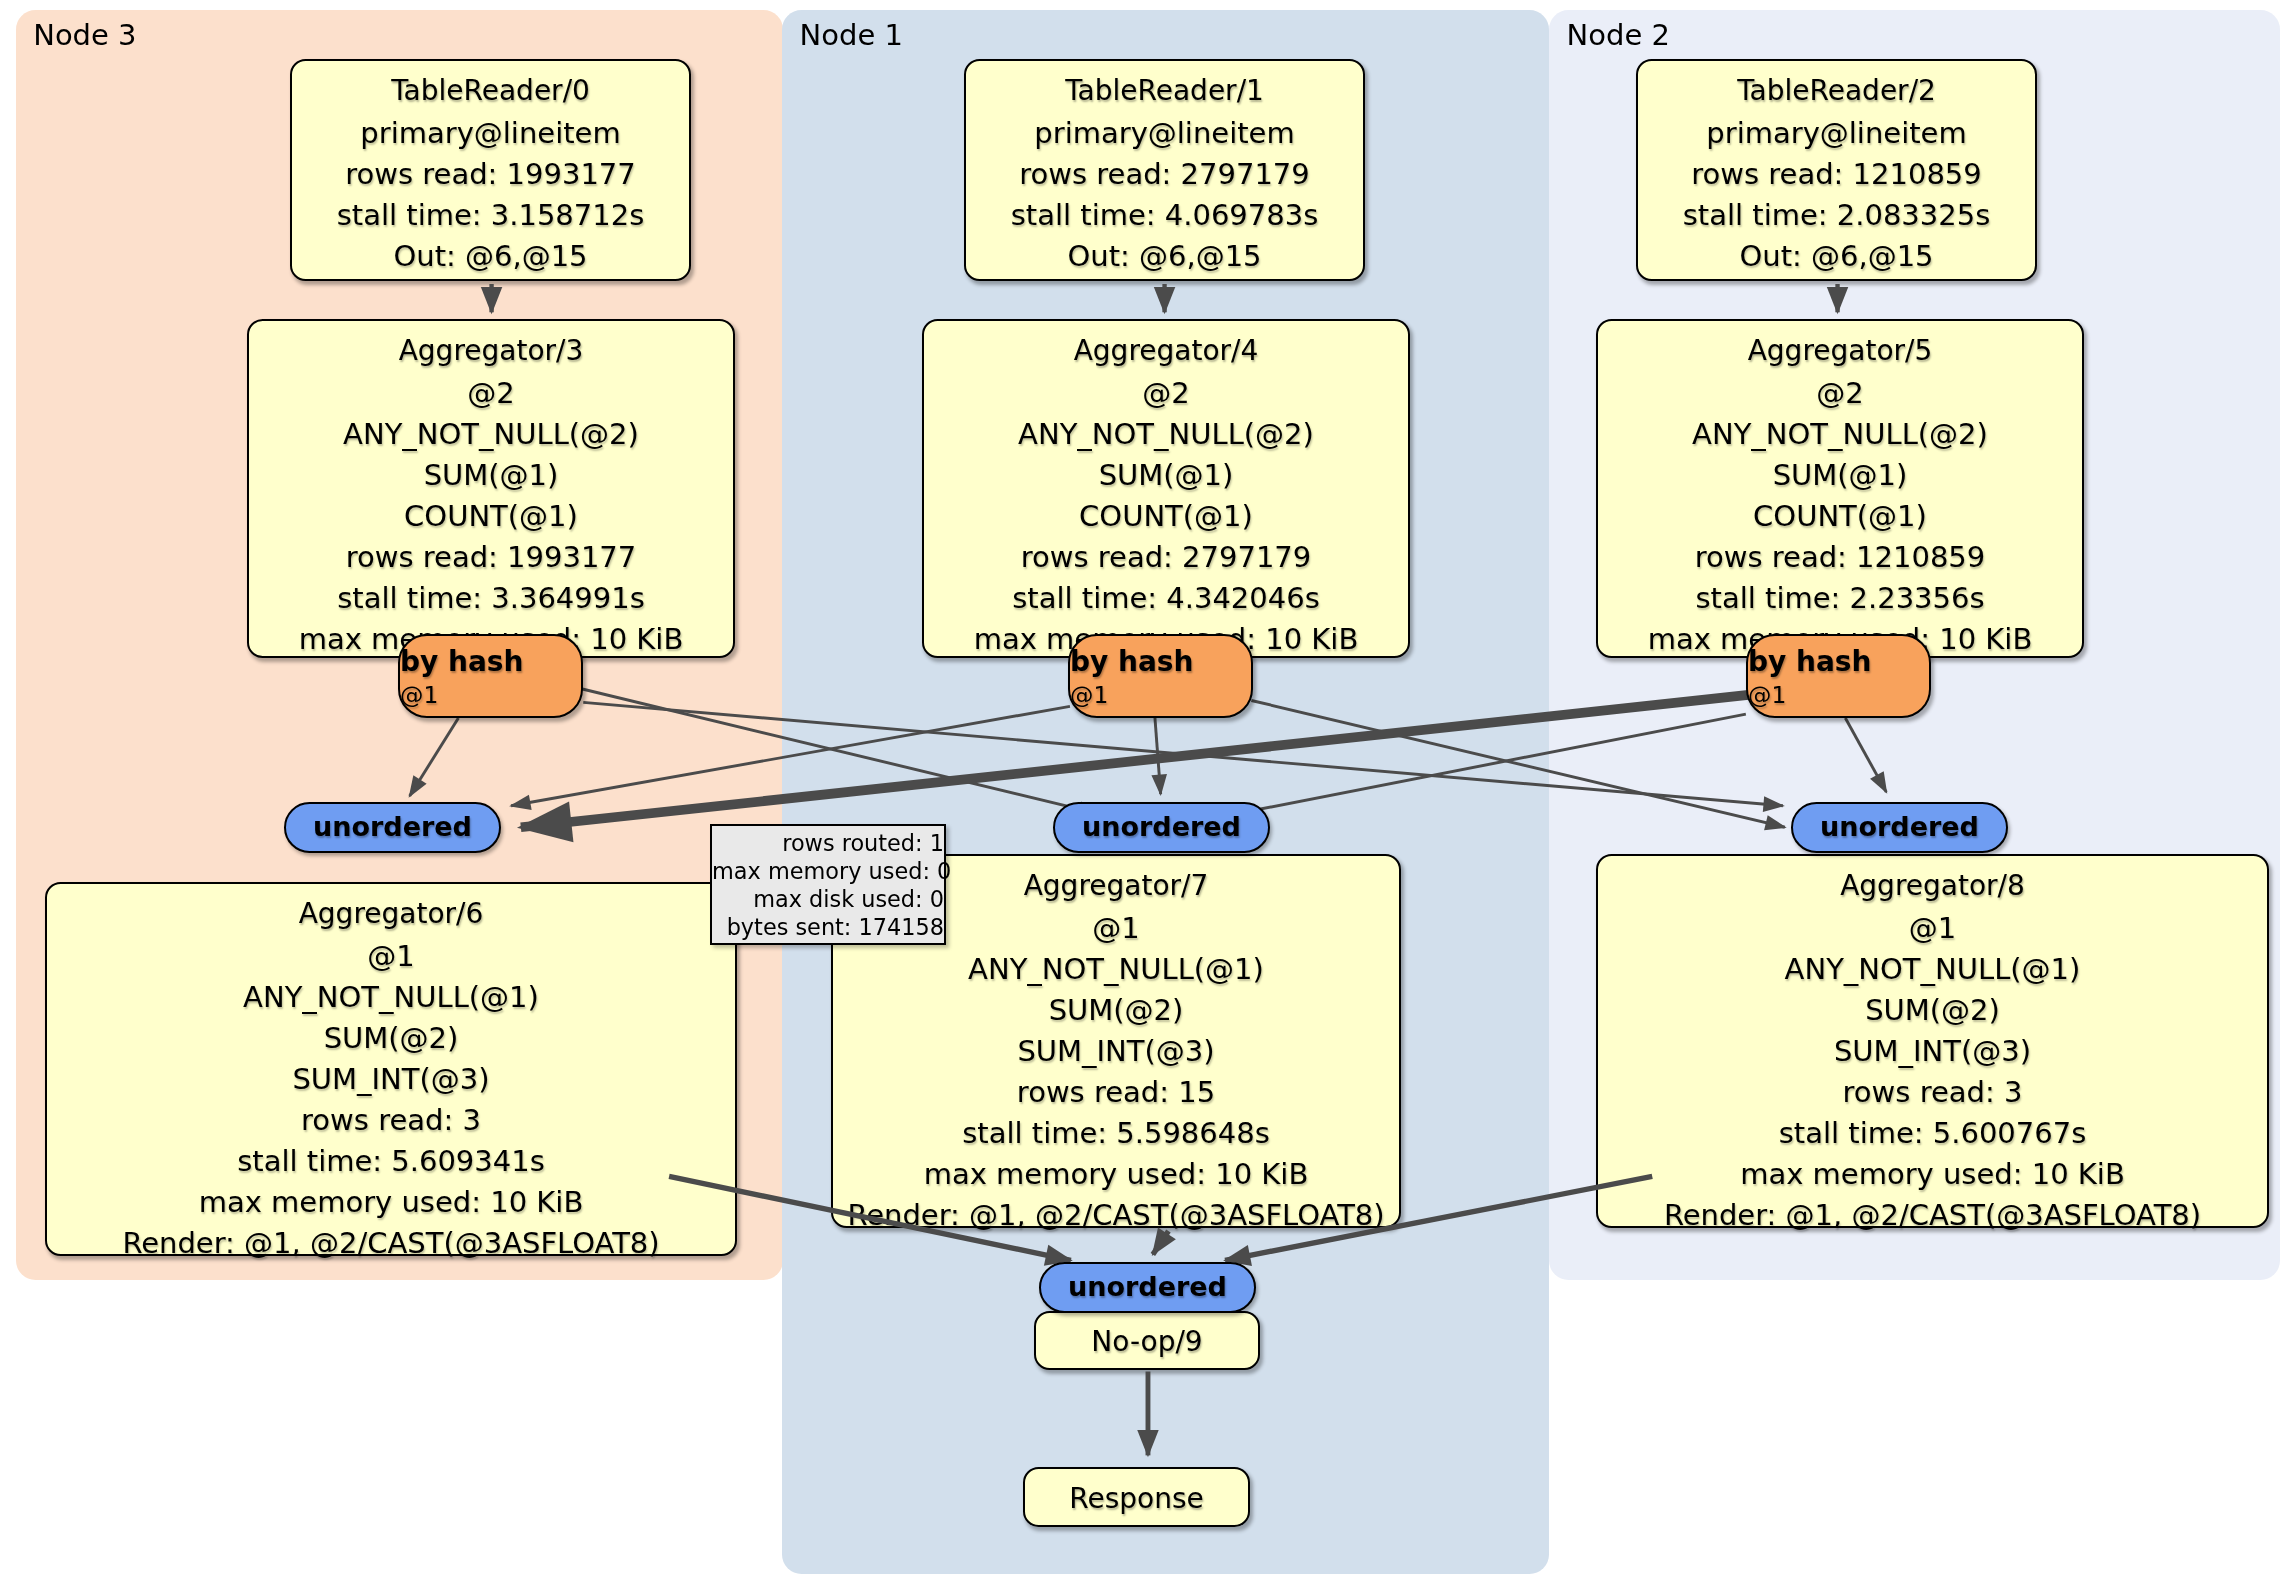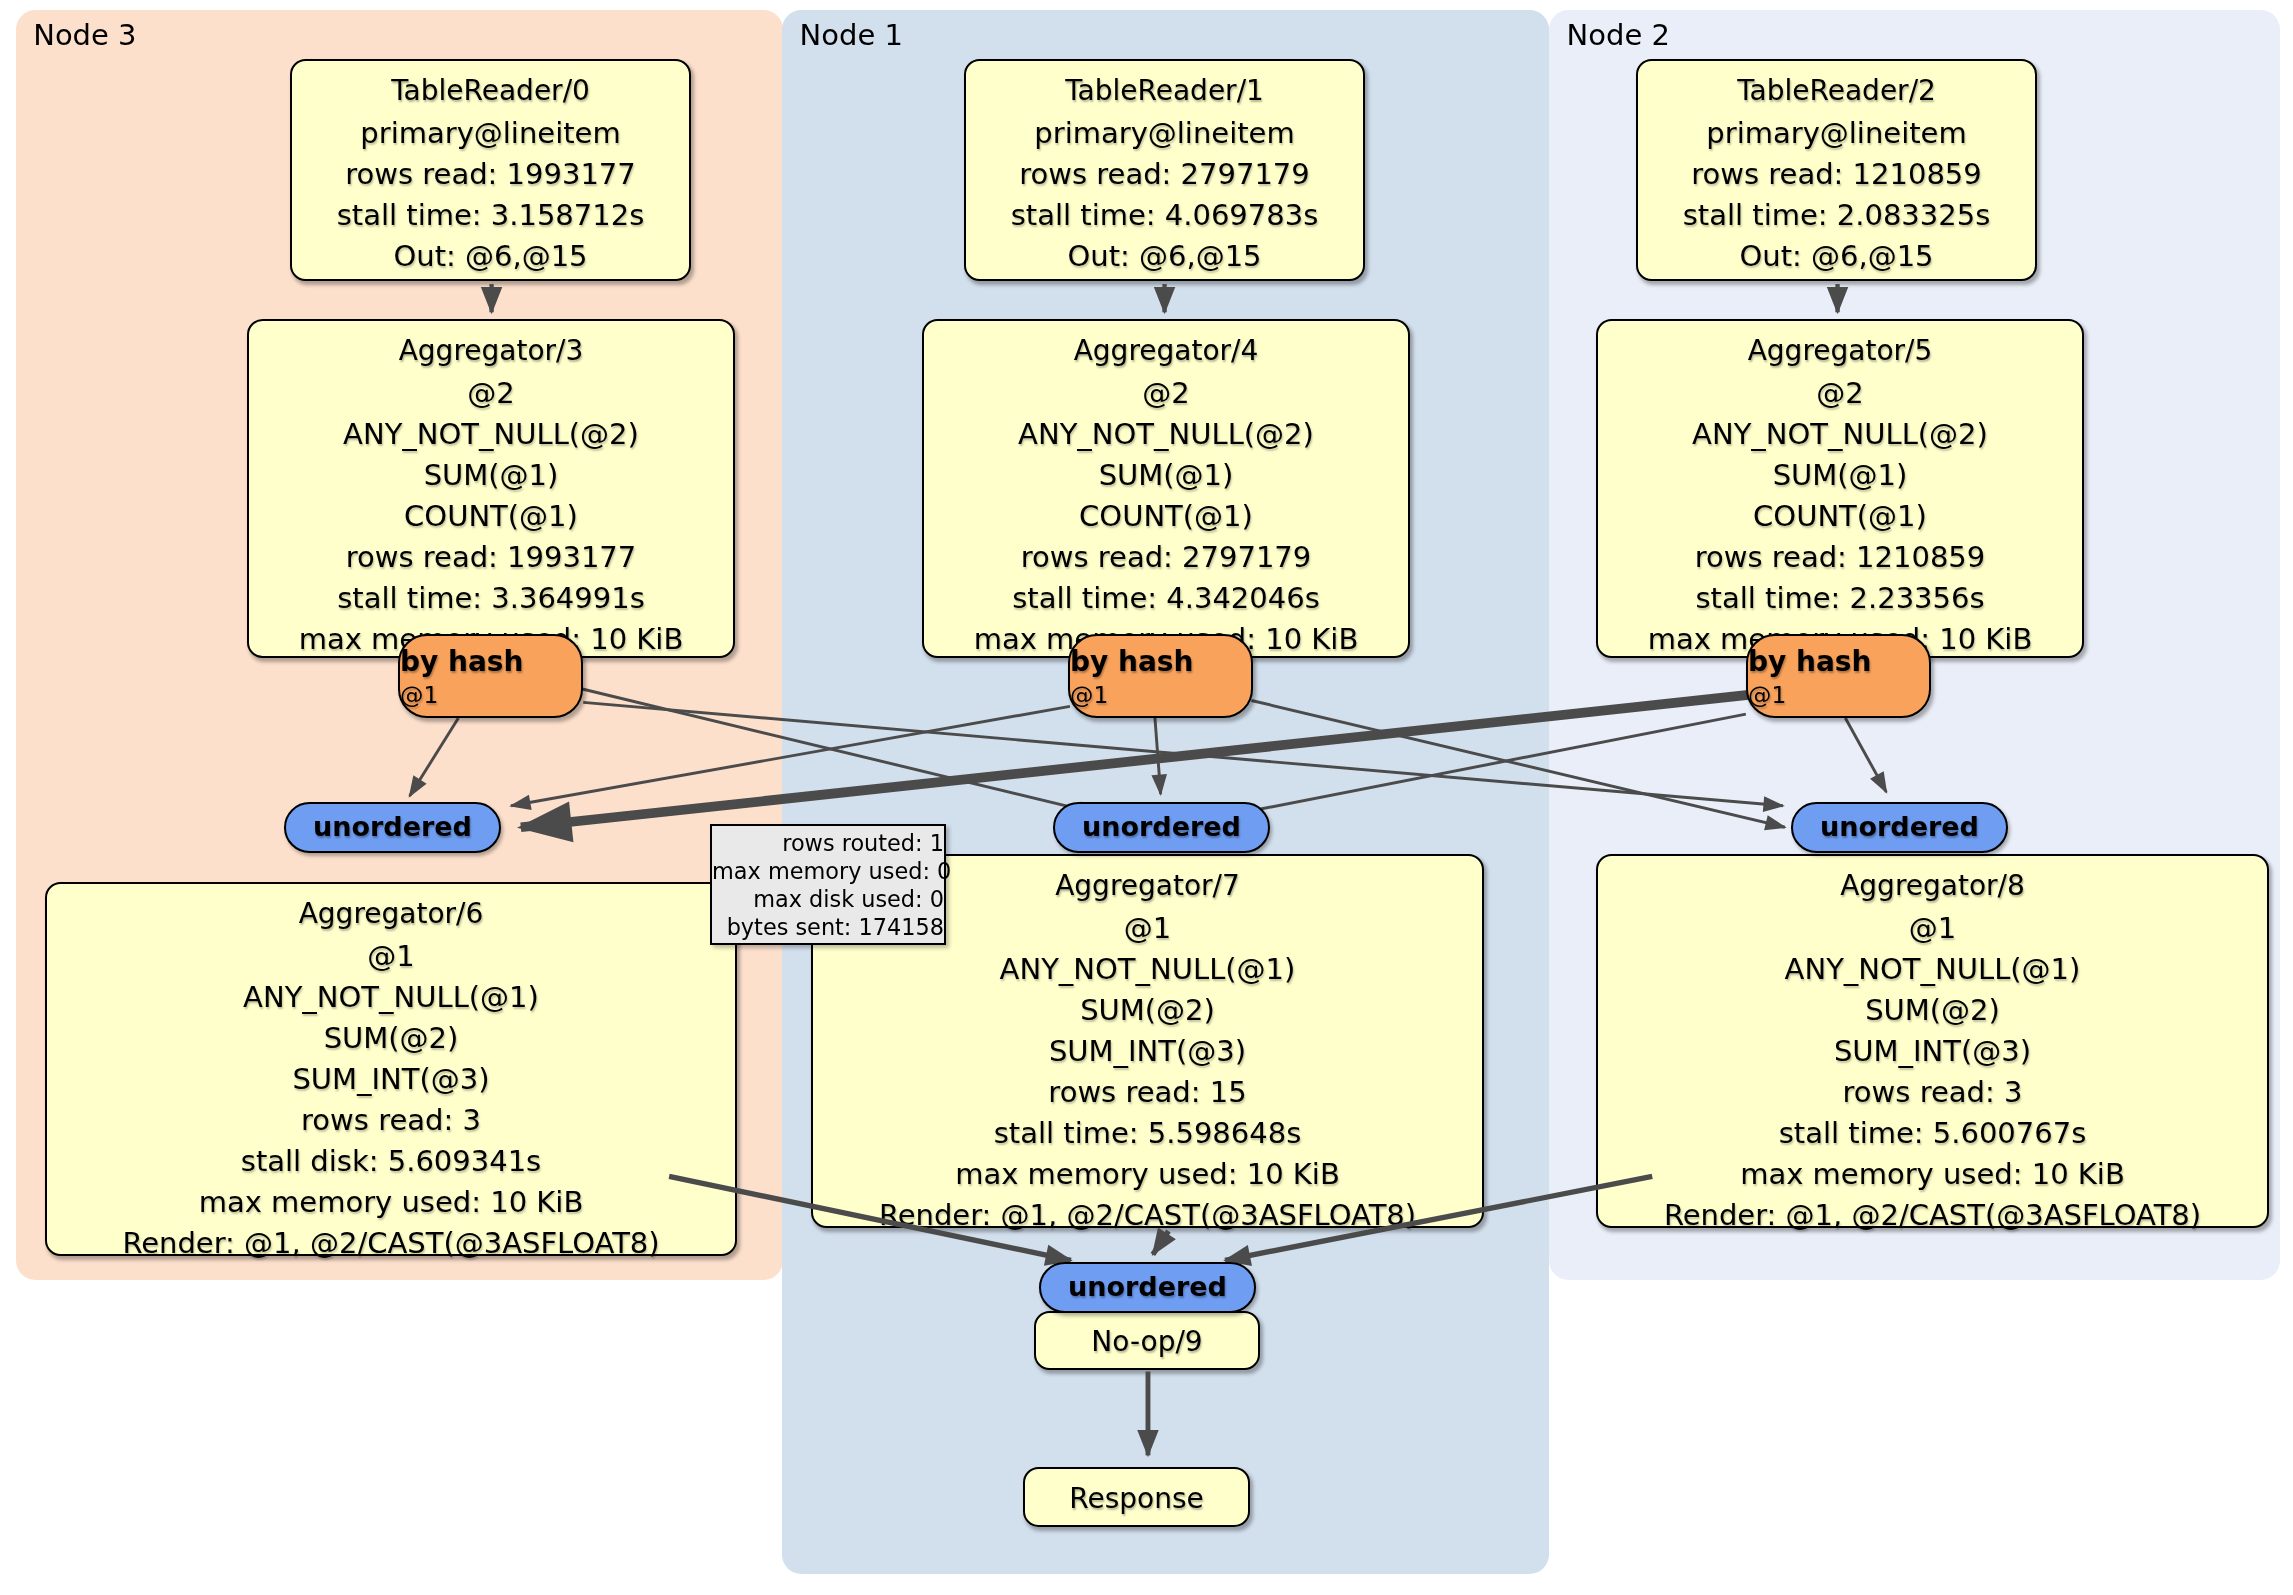--- a/index.html
+++ b/index.html
@@ -180,26 +180,26 @@
   <div class="line">max memory used: 10 KiB</div>
 </div>
 
 <div class="pbox" style="left:45px; top:882px; width:692px; height:374px;">
   <div class="title">Aggregator/6</div>
   <div class="line">@1</div>
   <div class="line">ANY_NOT_NULL(@1)</div>
   <div class="line">SUM(@2)</div>
   <div class="line">SUM_INT(@3)</div>
   <div class="line">rows read: 3</div>
-  <div class="line">stall disk: 5.609341s</div>
+  <div class="line">stall time: 5.609341s</div>
   <div class="line">max memory used: 10 KiB</div>
   <div class="line">Render: @1, @2/CAST(@3ASFLOAT8)</div>
 </div>
 
-<div class="pbox" style="left:811px; top:854px; width:673px; height:374px;">
+<div class="pbox" style="left:831px; top:854px; width:570px; height:374px;">
   <div class="title">Aggregator/7</div>
   <div class="line">@1</div>
   <div class="line">ANY_NOT_NULL(@1)</div>
   <div class="line">SUM(@2)</div>
   <div class="line">SUM_INT(@3)</div>
   <div class="line">rows read: 15</div>
   <div class="line">stall time: 5.598648s</div>
   <div class="line">max memory used: 10 KiB</div>
   <div class="line">Render: @1, @2/CAST(@3ASFLOAT8)</div>
 </div>

